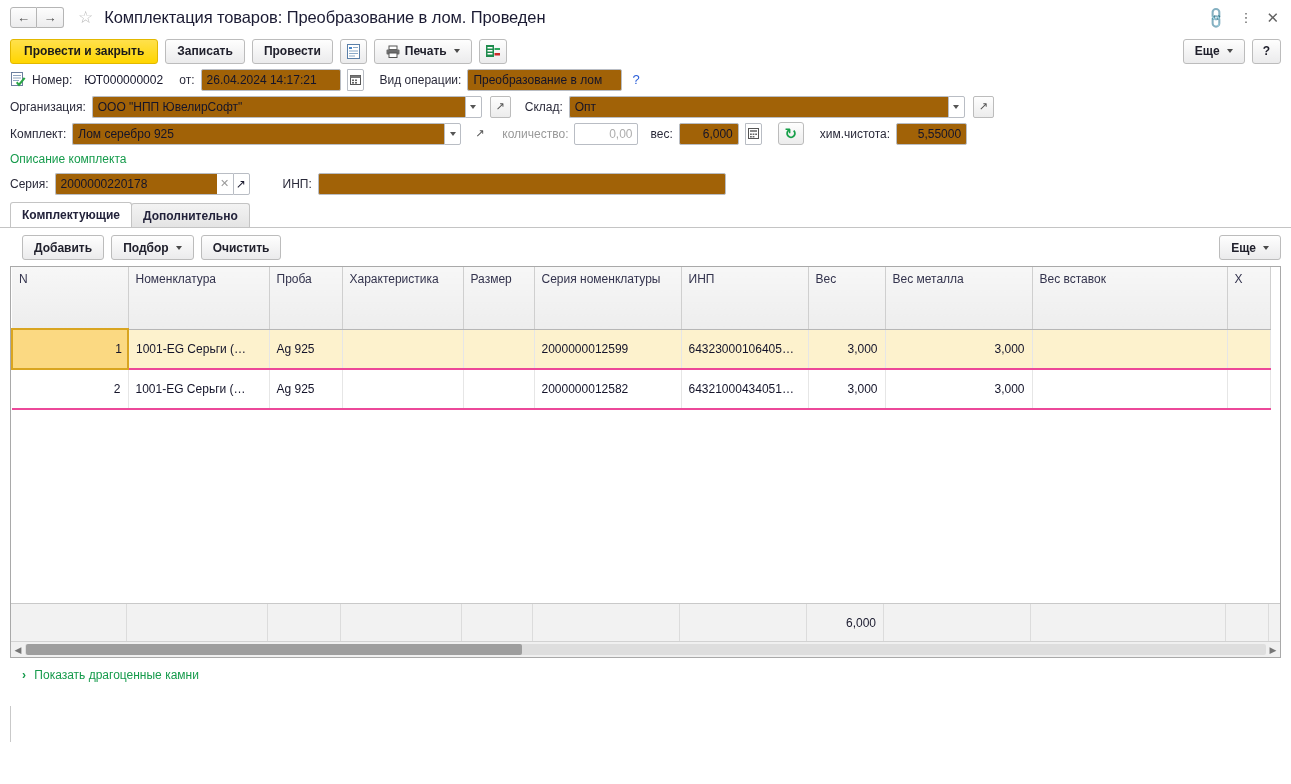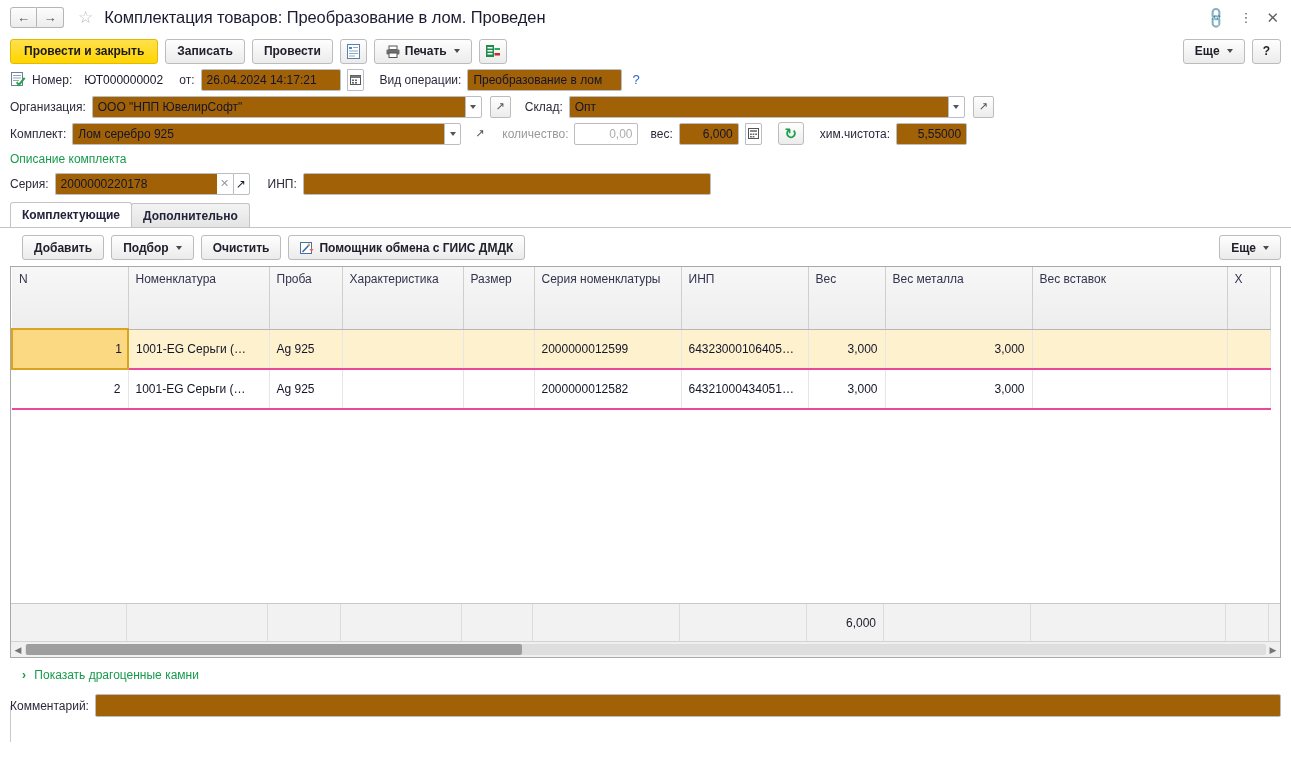--- a/index.html
+++ b/index.html
@@ -318,46 +318,37 @@
       <span class="greenlink">Описание комплекта</span>
     </div>
 
     <div class="frow">
       <span class="lbl">Серия:</span>
       <span style="display:flex;align-items:stretch">
         <span class="inp" style="width:162px;border-right:none;border-radius:2px 0 0 2px">2000000220178</span>
         <span class="clearx">✕</span>
         <span class="cbtn">↗</span>
       </span>
-      <span class="lbl" style="margin-left:12px">ИНП:</span>
+      <span class="lbl" style="margin-left:27px">ИНП:</span>
       <span class="inp" style="width:408px"></span>
     </div>
   </div>
 
   <div class="tabs">
     <div class="tab active">Комплектующие</div>
     <div class="tab">Дополнительно</div>
   </div>
 
   <div class="tablebar">
     <div class="btn">Добавить</div>
     <div class="btn">
       <span>Подбор</span>
       <i class="caret"></i>
     </div>
     <div class="btn">Очистить</div>
-    <div class="btn">
-      <svg width="14" height="14" viewBox="0 0 14 14">
-        <rect x="0.5" y="1.5" width="11" height="11" fill="#fff" stroke="#4a6fa0"></rect>
-        <path d="M2.5 11 L9.5 3.5" stroke="#3d6ea8" stroke-width="1.6"></path>
-        <path d="M9 2 l1.2 1.2 -1.6 1.6 -1.2 -1.2 z" fill="#e8b33a"></path>
-        <path d="M11.5 6.5 l0.7 1.5 1.5 0.7 -1.5 0.7 -0.7 1.5 -0.7 -1.5 -1.5 -0.7 1.5 -0.7 z" fill="#e2574c"></path>
-      </svg>
-      <span>Помощник обмена с ГИИС ДМДК</span>
-    </div>
     <div class="tbright">
       <div class="btn">
         <span>Еще</span>
         <i class="caret"></i>
       </div>
     </div>
   </div>
 
   <div class="gridwrap">
     <table class="grid">
@@ -441,18 +432,14 @@
       <div class="harrow">▶</div>
     </div>
   </div>
 
   <div class="leftrule"></div>
   <div class="showstones">
     <span class="chev">›</span>
     <span class="greenlink">Показать драгоценные камни</span>
   </div>
 
-  <div class="commentrow">
-    <span class="lbl">Комментарий:</span>
-    <span class="inp"></span>
-  </div>
 
 </div>
 
 </body></html>

